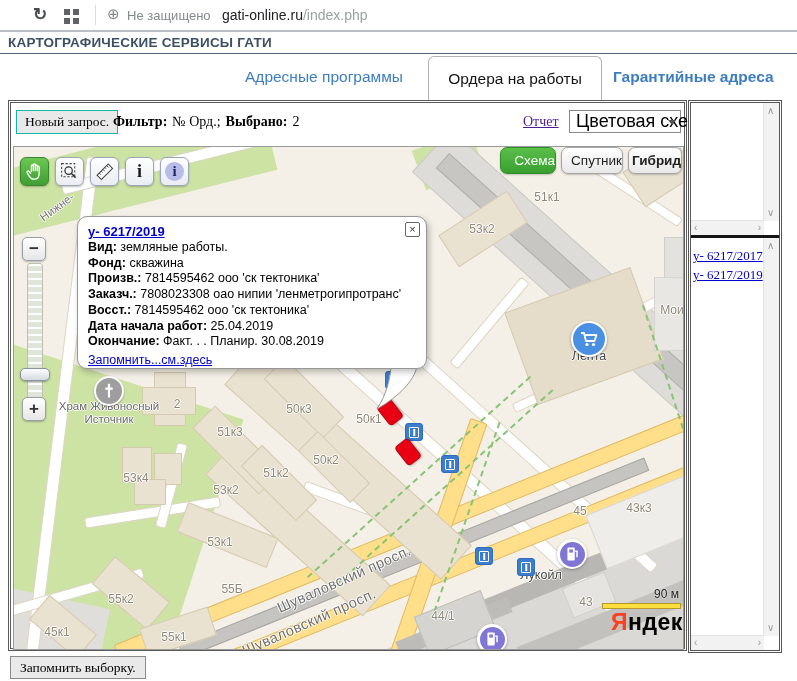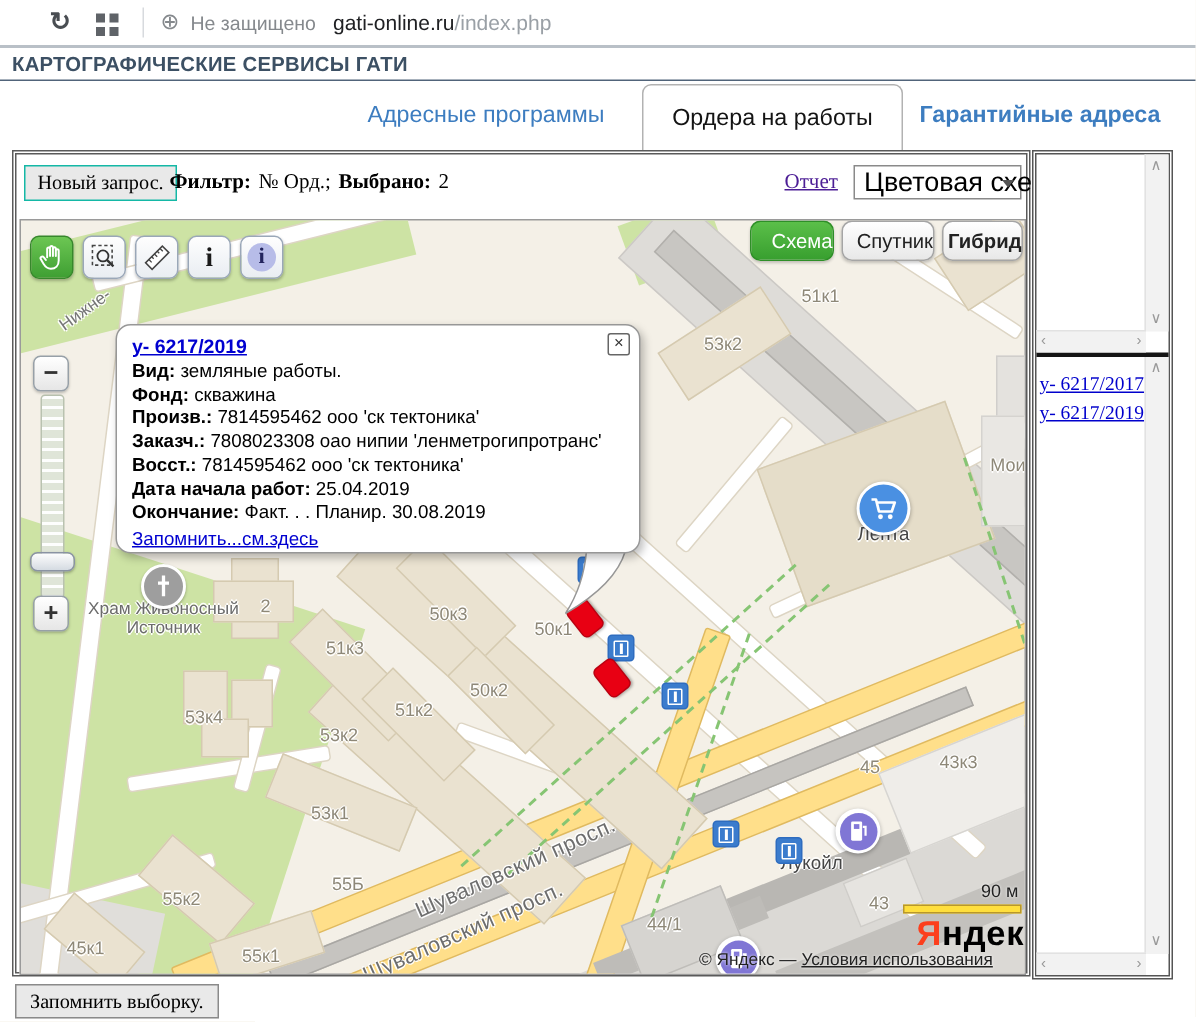--- a/index.html
+++ b/index.html
@@ -380,21 +380,20 @@
 
     <div id="map-type-buttons">
         <div class="type-btn type-active" style="left: 486px; width: 56px;">Схема</div>
         <div class="type-btn" style="left: 547px; width: 62px;">Спутник</div>
         <div class="type-btn" style="left: 614px; width: 54px; font-weight: bold;">Гибрид</div>
       </div>
 
     <div id="map-scale-label">90 м</div>
     <div id="map-scale-bar"></div>
     <div id="ya-logo"><span class="ya-first">Я</span><span class="ya-rest">ндекс</span></div>
-    <div id="map-copyright"><span>© Яндекс —</span> <a>Условия использования</a></div>
   </div>
 </div>
 
 <div id="sidebar">
   <div class="sb-panel1">
     <div class="vscroll">
       <span class="sb-ar ar-up"></span>
       <span class="sb-ar ar-dn"></span>
     </div>
     <div class="hscroll">

